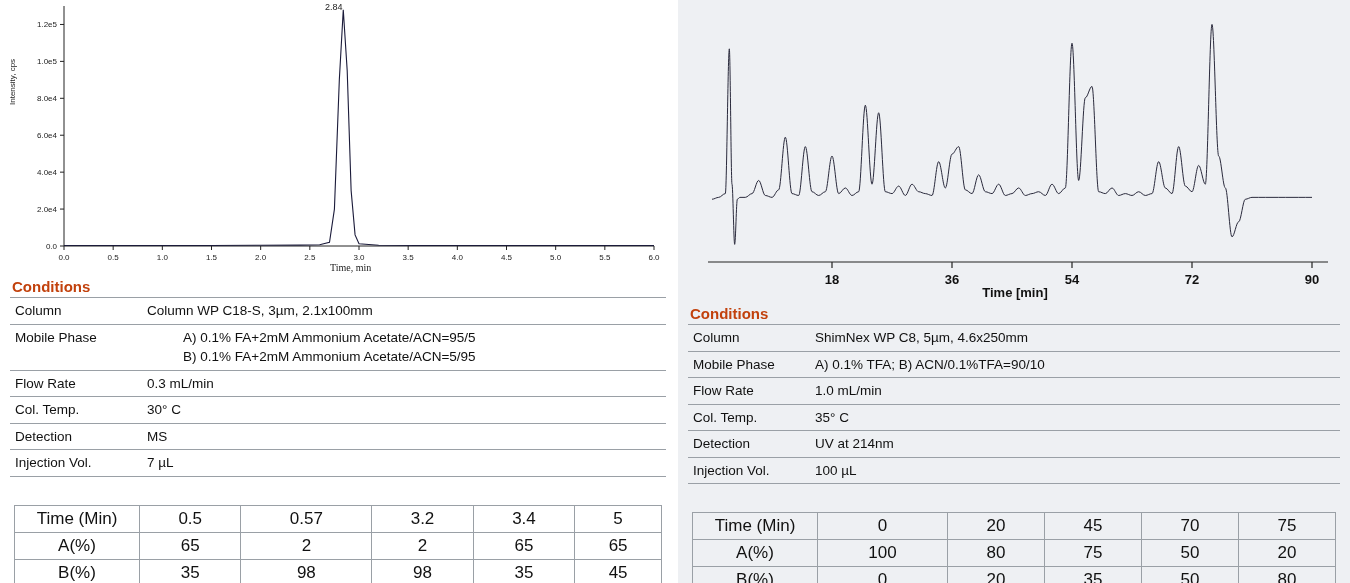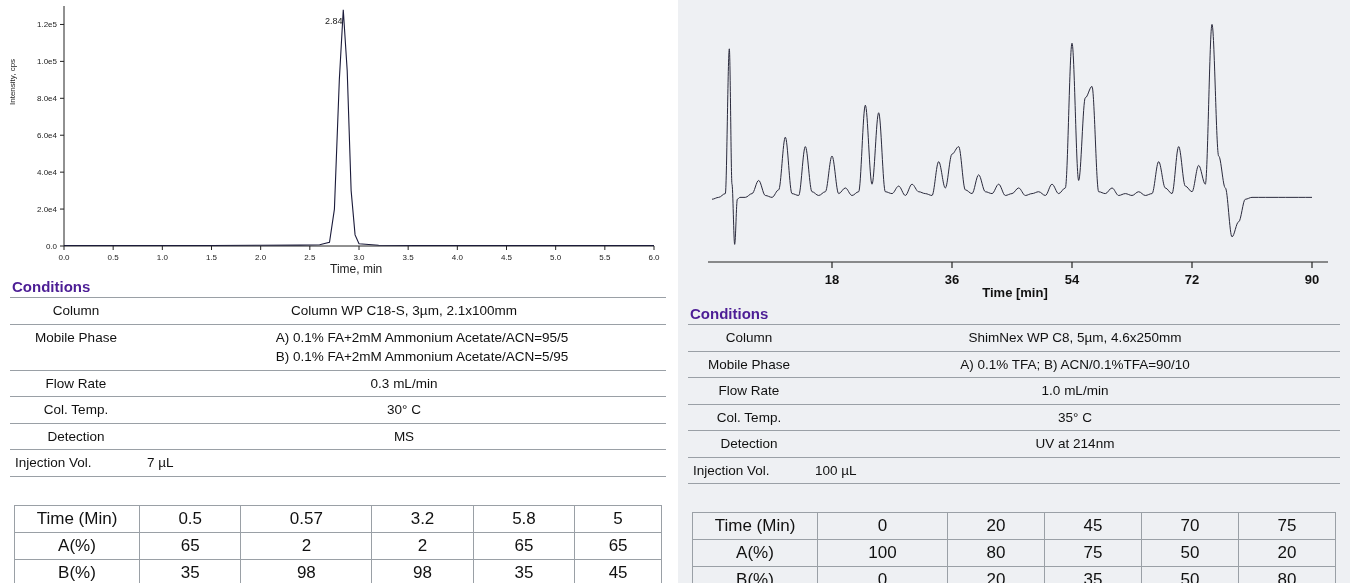--- a/index.html
+++ b/index.html
@@ -56,47 +56,48 @@
     left: 8px; top: 105px;
     transform: rotate(-90deg);
     transform-origin: left top;
     font-size: 8px;
     color: #222;
     white-space: nowrap;
   }
   .xlabel-left {
     position: absolute;
     left: 330px; top: 262px;
-    font-size: 12px;
+    font-size: 10px;
     color: #222;
+    font-family: Liberation Serif, serif;
   }
   .peak-label {
     position: absolute;
-    left: 325px; top: 16px;
+    left: 325px; top: 2px;
     font-size: 9px;
     color: #222;
   }
   .xlabel-right {
     position: absolute;
     left: 0; right: 0;
     top: 285px;
     text-align: center;
     font-size: 13px;
     font-weight: bold;
     color: #111;
   }
 
   
   .cond-block-left { padding: 0 10px 0 10px; }
   .cond-block-right { padding: 0 10px 0 10px; }
 
   .cond-title {
     font-size: 15px;
     font-weight: bold;
-    color: #4c1d95;
+    color: #c2410c;
     margin: 0 0 2px 0;
     padding-left: 2px;
   }
   table.cond {
     border-collapse: collapse;
     width: 100%;
     font-size: 13.5px;
     color: #111;
   }
   table.cond td {
@@ -104,21 +105,21 @@
     border-bottom: 1px solid #9aa0a6;
     padding: 3px 5px;
     vertical-align: top;
     line-height: 1.45;
   }
   table.cond tr td:first-child {
     width: 132px;
     white-space: nowrap;
   }
   .panel-right table.cond tr td:first-child { width: 122px; }
-  table.cond tr:not(:last-child) td { border-bottom: none; text-align: center; }
+  table.cond tr:not(:last-child) td { border-bottom: none; }
   table.cond tr td { border-top: 1px solid #9aa0a6; }
   table.cond tr:last-child td { border-bottom: 1px solid #9aa0a6; }
   .mp-line { display:block;margin-left:36px; }
 
   
   table.grad {
     border-collapse: collapse;
     font-size: 17px;
     color: #111;
     margin-top: 28px;
@@ -236,21 +237,21 @@
     </div>
 
     <div class="grad-wrap-left">
       <table class="grad">
         <tbody id="left-grad-body">
             <tr>
               <td>Time (Min)</td>
               <td>0.5</td>
               <td>0.57</td>
               <td>3.2</td>
-              <td>5.8</td>
+              <td>3.4</td>
               <td>5</td>
             </tr>
             <tr>
               <td>A(%)</td>
               <td>65</td>
               <td>2</td>
               <td>2</td>
               <td>65</td>
               <td>65</td>
             </tr>

